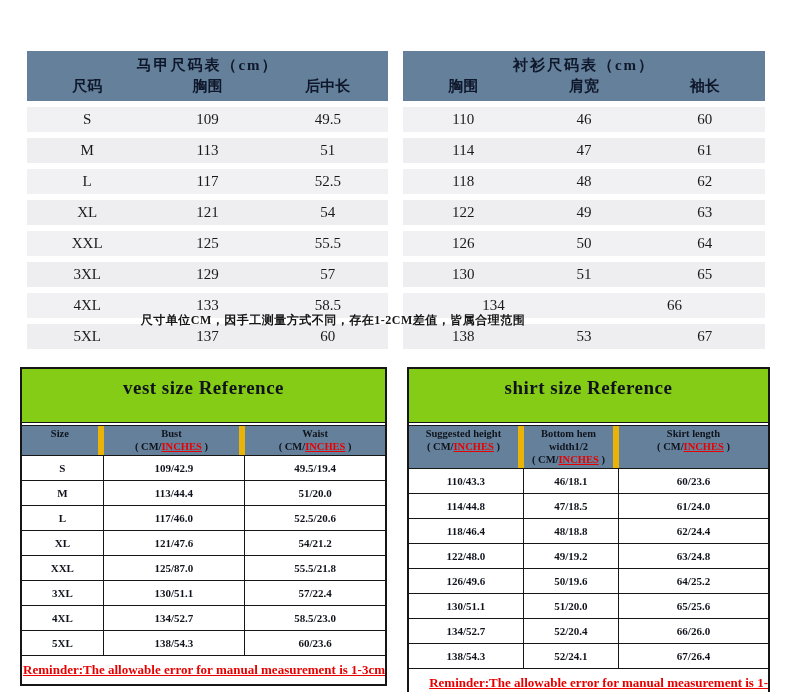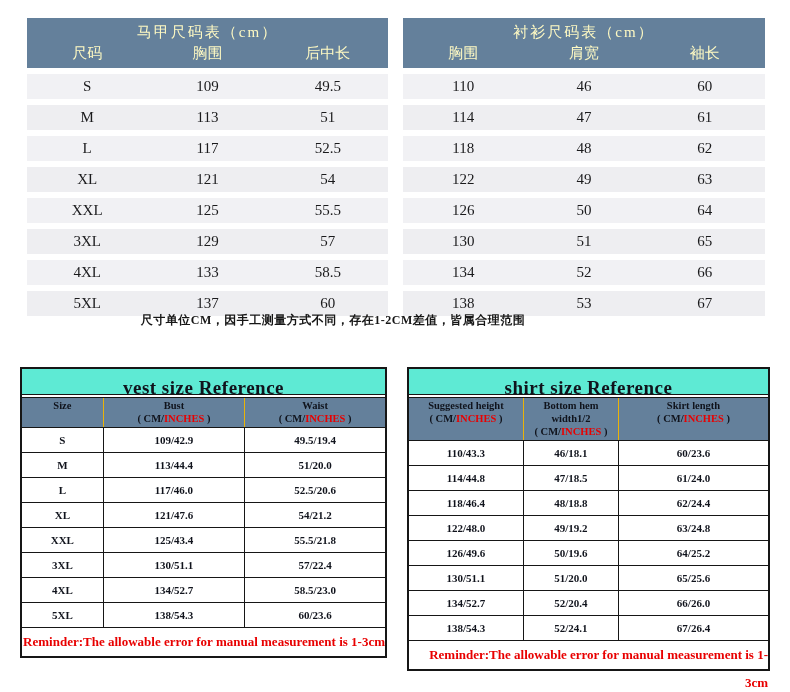--- a/index.html
+++ b/index.html
@@ -8,22 +8,22 @@
     font-family:"Liberation Serif","DejaVu Serif",serif;
     -webkit-font-smoothing:antialiased;
   }
   * { box-sizing:border-box; }
 
   
   .cmtable { position:absolute; }
   .cmtable.tl { left:27px;  top:18px; width:361px; }
   .cmtable.tr { left:403px; top:18px; width:362px;border-radius:6px; }
   .cmtable .hd {
-    background:#64809b; color:#fef9c3; text-align:center;
-    padding:4px 0 5px; font-weight:normal;
+    background:#64809b; color:#0f172a; text-align:center;
+    padding:4px 0 5px; font-weight:bold;margin-top:33px;
   }
   .cmtable .hd .t  { font-size:15px; letter-spacing:2px; line-height:20px; }
   .cmtable .hd .cols { display:flex; font-size:15px; line-height:20px; margin-top:1px; }
   .cmtable .hd .cols span { flex:1; }
   .cmtable .trow {
     display:flex; height:25px; line-height:25px; margin-top:6px;
     background:#f1f1f4; font-size:15px; color:#1a1a1c; text-align:center;
   }
   .cmtable .trow:nth-of-type(odd) { background:#eeeef1; }
   .cmtable .trow span { flex:1; }
@@ -35,32 +35,32 @@
   }
 
   
   .reftable {
     position:absolute; border:2px solid #161616; background:#ffffff;
     color:#10131c;
   }
   .reftable.bl { left:20px;  top:367px; width:367px; }
   .reftable.br { left:407px; top:367px; width:363px; }
   .reftable .title {
-    background:#5eead4; height:26px; line-height:38px; text-align:center;
+    background:#84cc16; height:54px; line-height:38px; text-align:center;
     font-weight:bold; font-size:19px; border-bottom:1px solid #161616;
     letter-spacing:0.5px;
   }
   .reftable .wgap { height:3px; background:#ffffff; border-bottom:1px solid #161616; }
   .reftable .cheads { display:flex; background:#64809b; border-bottom:1px solid #161616; }
   .reftable .ch {
     text-align:center; font-weight:bold; font-size:10.5px; line-height:13px;
-    padding:1px 0 2px; border-right:1px solid #eab308;
+    padding:1px 0 2px; border-right:6px solid #eab308;
   }
   .reftable .ch:last-child { border-right:none; }
-  .reftable .ch .red, .reftable .reminder { color:#e80000; }
+  .reftable .ch .red, .reftable .reminder { color:#e80000;text-decoration:underline; }
   .reftable .drow {
     display:flex; height:25px; line-height:24px; border-bottom:1px solid #161616;
     font-weight:bold; font-size:11px; text-align:center;
   }
   .reftable .drow span { border-right:1px solid #161616; }
   .reftable .drow span:last-child { border-right:none; }
   
   .bl .c1 { width:22.5%; } .bl .c2 { width:39%; } .bl .c3 { width:38.5%; }
   .br .c1 { width:32%; }   .br .c2 { width:26.5%; } .br .c3 { width:41.5%; }
   .reftable .reminder {
@@ -156,21 +156,20 @@
       <span>50</span>
       <span>64</span>
     </div>
   <div class="trow">
       <span>130</span>
       <span>51</span>
       <span>65</span>
     </div>
   <div class="trow">
       <span>134</span>
-      <span>52</span>
       <span>66</span>
     </div>
   <div class="trow">
       <span>138</span>
       <span>53</span>
       <span>67</span>
     </div>
 </div>
 
 <div class="note">尺寸单位CM，因手工测量方式不同，存在1-2CM差值，皆属合理范围</div>
@@ -198,21 +197,21 @@
       <span class="c2">117/46.0</span>
       <span class="c3">52.5/20.6</span>
     </div>
   <div class="drow">
       <span class="c1">XL</span>
       <span class="c2">121/47.6</span>
       <span class="c3">54/21.2</span>
     </div>
   <div class="drow">
       <span class="c1">XXL</span>
-      <span class="c2">125/43.4</span>
+      <span class="c2">125/87.0</span>
       <span class="c3">55.5/21.8</span>
     </div>
   <div class="drow">
       <span class="c1">3XL</span>
       <span class="c2">130/51.1</span>
       <span class="c3">57/22.4</span>
     </div>
   <div class="drow">
       <span class="c1">4XL</span>
       <span class="c2">134/52.7</span>

